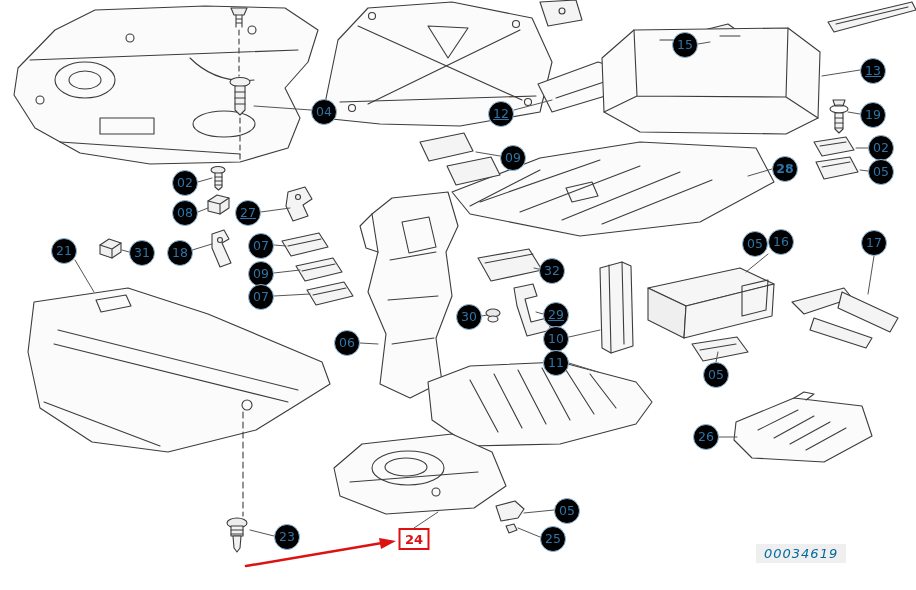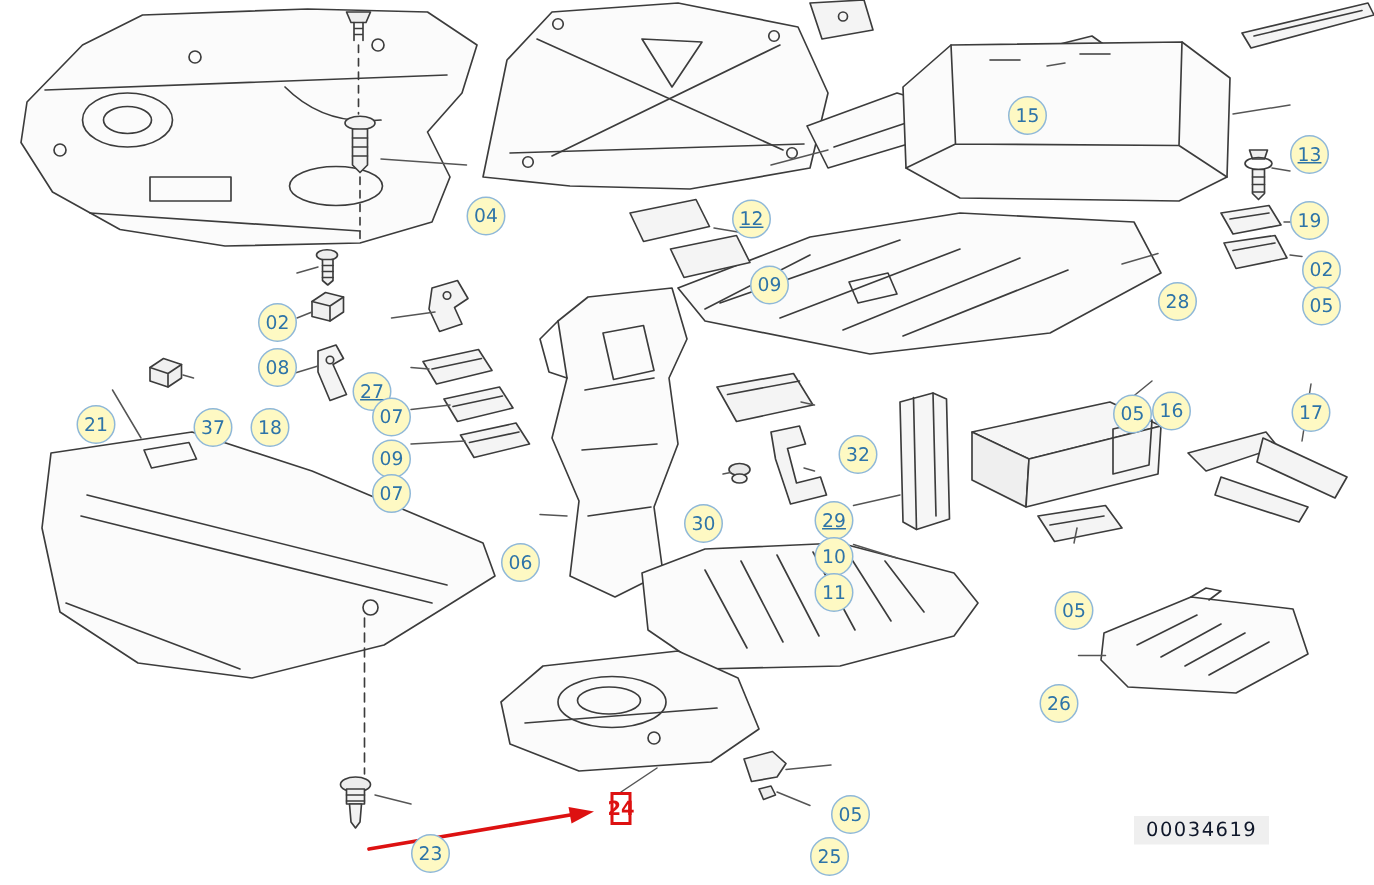--- a/index.html
+++ b/index.html
@@ -6,35 +6,35 @@
   .stage {
     position:relative; width:916px; height:590px; background:#ffffff;
     font-family:"DejaVu Sans","Liberation Sans",sans-serif; overflow:hidden;
     --ring:#8fb8d8; --ctext:#2e74a8; --hl:#dd1111;
   }
   svg.art { position:absolute; left:0; top:0; }
   .hl-stroke { stroke:var(--hl); }
   .hl-fill { fill:var(--hl); }
   .callout {
     position:absolute; width:26px; height:26px; box-sizing:border-box;
-    border:1.6px solid var(--ring); border-radius:50%; background:#fef9c3;
+    border:1.6px solid var(--ring); border-radius:50%; background:#000000;
     color:var(--ctext); font-size:12.5px; line-height:1;
     display:flex; align-items:center; justify-content:center;
-    transform:translate(-50%,-50%); cursor:pointer; user-select:none;margin-top:32px;
+    transform:translate(-50%,-50%); cursor:pointer; user-select:none;
   }
   .callout-box {
-    position:absolute; width:14px; height:22px; box-sizing:border-box;
+    position:absolute; width:31px; height:22px; box-sizing:border-box;
     border:2px solid var(--hl); background:#fff; color:var(--hl);
     font-size:13px; font-weight:bold; line-height:1;
     display:flex; align-items:center; justify-content:center;
     transform:translate(-50%,-50%); cursor:pointer; user-select:none;
   }
   .watermark {
     position:absolute; left:756px; top:544px; background:#efefef;
-    color:#0f172a; font-size:13px; letter-spacing:1px; padding:2px 8px;
+    color:#0369a1; font-size:13px; letter-spacing:1px; padding:2px 8px;font-style:italic;
   }
 </style>
 </head>
 <body>
 
 <div class="stage" style="--ring: #8fb8d8; --ctext: #2e74a8; --hl: #dd1111;">
 
   <svg class="art" width="916" height="590" viewBox="0 0 916 590">
     <g stroke="#3c3c3c" stroke-width="1.1" fill="none" stroke-linejoin="round" stroke-linecap="round">
 
@@ -285,34 +285,34 @@
 
   <div id="callout-layer">
       <div class="callout" style="left: 324px; top: 112px;">04</div>
       <div class="callout" style="left: 501px; top: 114px; text-decoration: underline;">12</div>
       <div class="callout" style="left: 513px; top: 158px;">09</div>
       <div class="callout" style="left: 685px; top: 45px;">15</div>
       <div class="callout" style="left: 873px; top: 71px; text-decoration: underline;">13</div>
       <div class="callout" style="left: 873px; top: 115px;">19</div>
       <div class="callout" style="left: 881px; top: 148px;">02</div>
       <div class="callout" style="left: 881px; top: 172px;">05</div>
-      <div class="callout" style="left: 785px; top: 169px;">28</div>
+      <div class="callout" style="left: 785px; top: 169px; font-weight: bold;">28</div>
       <div class="callout" style="left: 185px; top: 183px;">02</div>
       <div class="callout" style="left: 185px; top: 213px;">08</div>
-      <div class="callout" style="left: 248px; top: 229px; text-decoration: underline;">27</div>
+      <div class="callout" style="left: 248px; top: 213px; text-decoration: underline;">27</div>
       <div class="callout" style="left: 64px; top: 251px;">21</div>
-      <div class="callout" style="left: 142px; top: 253px;">37</div>
+      <div class="callout" style="left: 142px; top: 253px;">31</div>
       <div class="callout" style="left: 180px; top: 253px;">18</div>
       <div class="callout" style="left: 261px; top: 246px;">07</div>
       <div class="callout" style="left: 261px; top: 274px;">09</div>
       <div class="callout" style="left: 261px; top: 297px;">07</div>
       <div class="callout" style="left: 755px; top: 244px;">05</div>
       <div class="callout" style="left: 781px; top: 242px;">16</div>
       <div class="callout" style="left: 874px; top: 243px;">17</div>
-      <div class="callout" style="left: 572px; top: 271px;">32</div>
+      <div class="callout" style="left: 552px; top: 271px;">32</div>
       <div class="callout" style="left: 469px; top: 317px;">30</div>
       <div class="callout" style="left: 556px; top: 315px; text-decoration: underline;">29</div>
       <div class="callout" style="left: 556px; top: 339px;">10</div>
       <div class="callout" style="left: 556px; top: 363px;">11</div>
       <div class="callout" style="left: 347px; top: 343px;">06</div>
       <div class="callout" style="left: 716px; top: 375px;">05</div>
       <div class="callout" style="left: 706px; top: 437px;">26</div>
       <div class="callout" style="left: 287px; top: 537px;">23</div>
       <div class="callout" style="left: 567px; top: 511px;">05</div>
       <div class="callout" style="left: 553px; top: 539px;">25</div>

